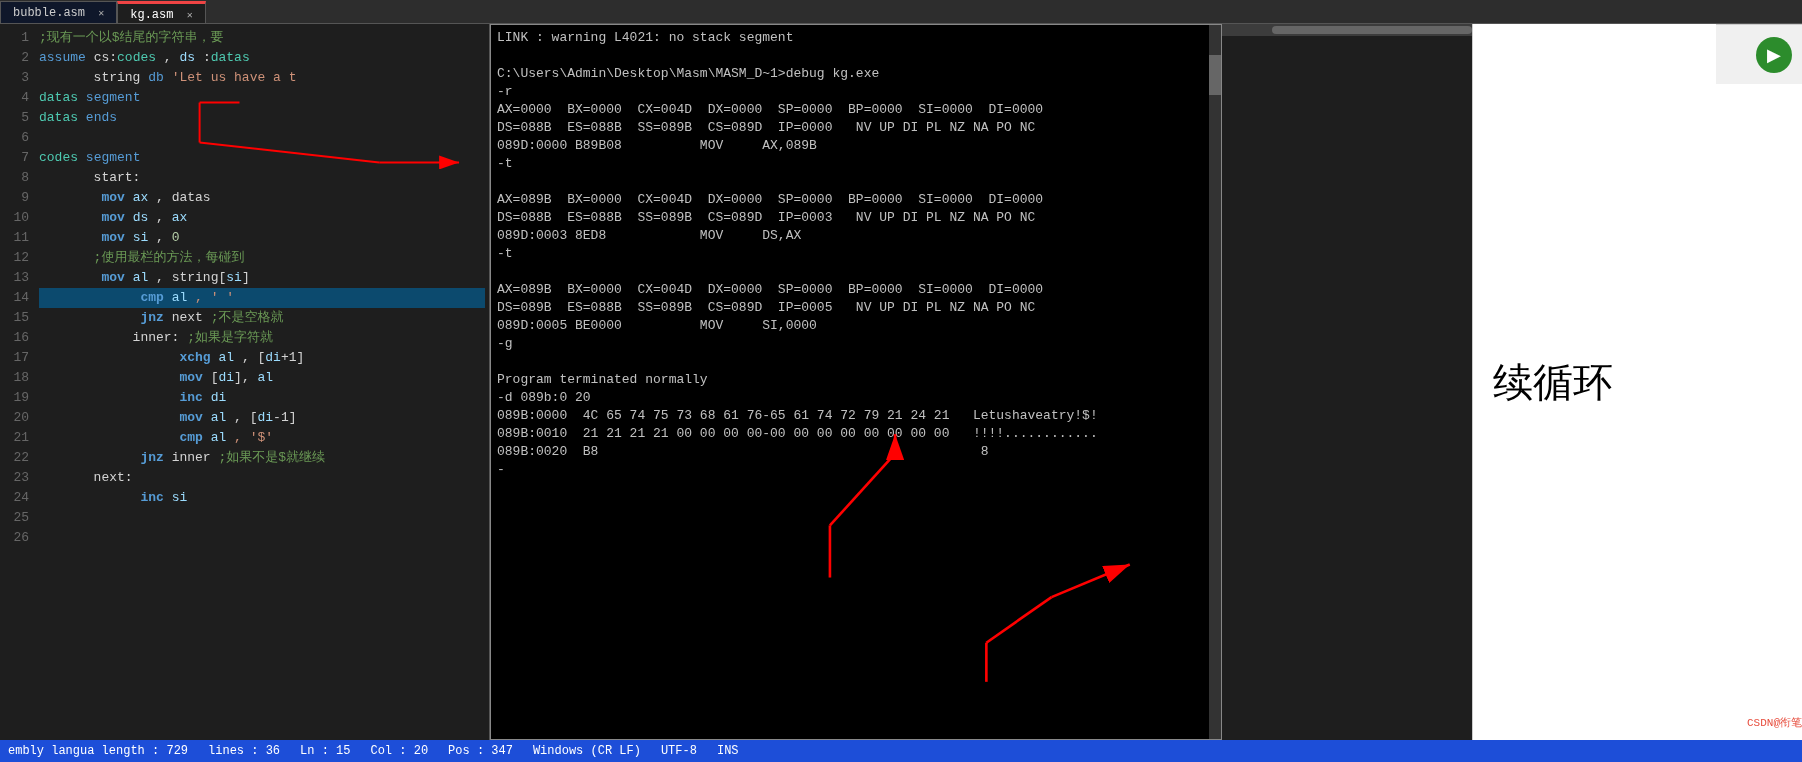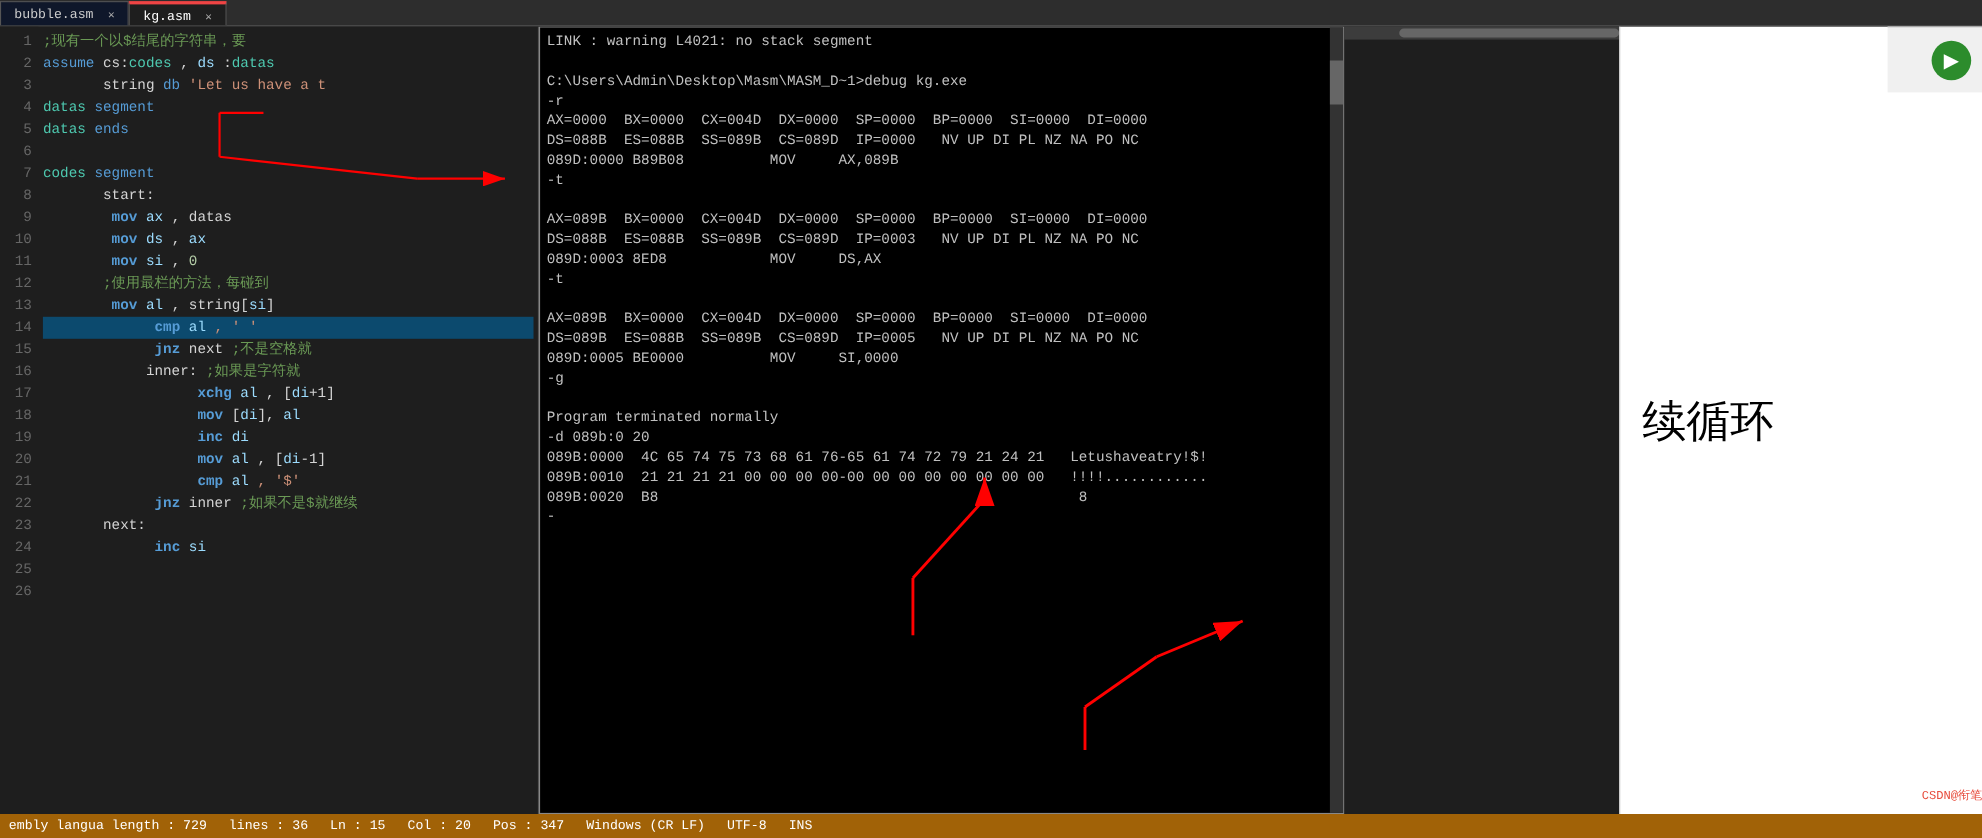--- a/index.html
+++ b/index.html
@@ -133,21 +133,21 @@
       line-height: 18px;
       color: #c0c0c0;
       padding: 4px 6px;
       white-space: pre;
       position: relative;
     }
 
     
     .status-bar {
       height: 22px;
-      background: #a16207;
+      background: #1d4ed8;
       color: #fff;
       font-size: 12px;
       display: flex;
       align-items: center;
       padding: 0 8px;
       gap: 20px;
       flex-shrink: 0;
       text-align: right;
     }
 

